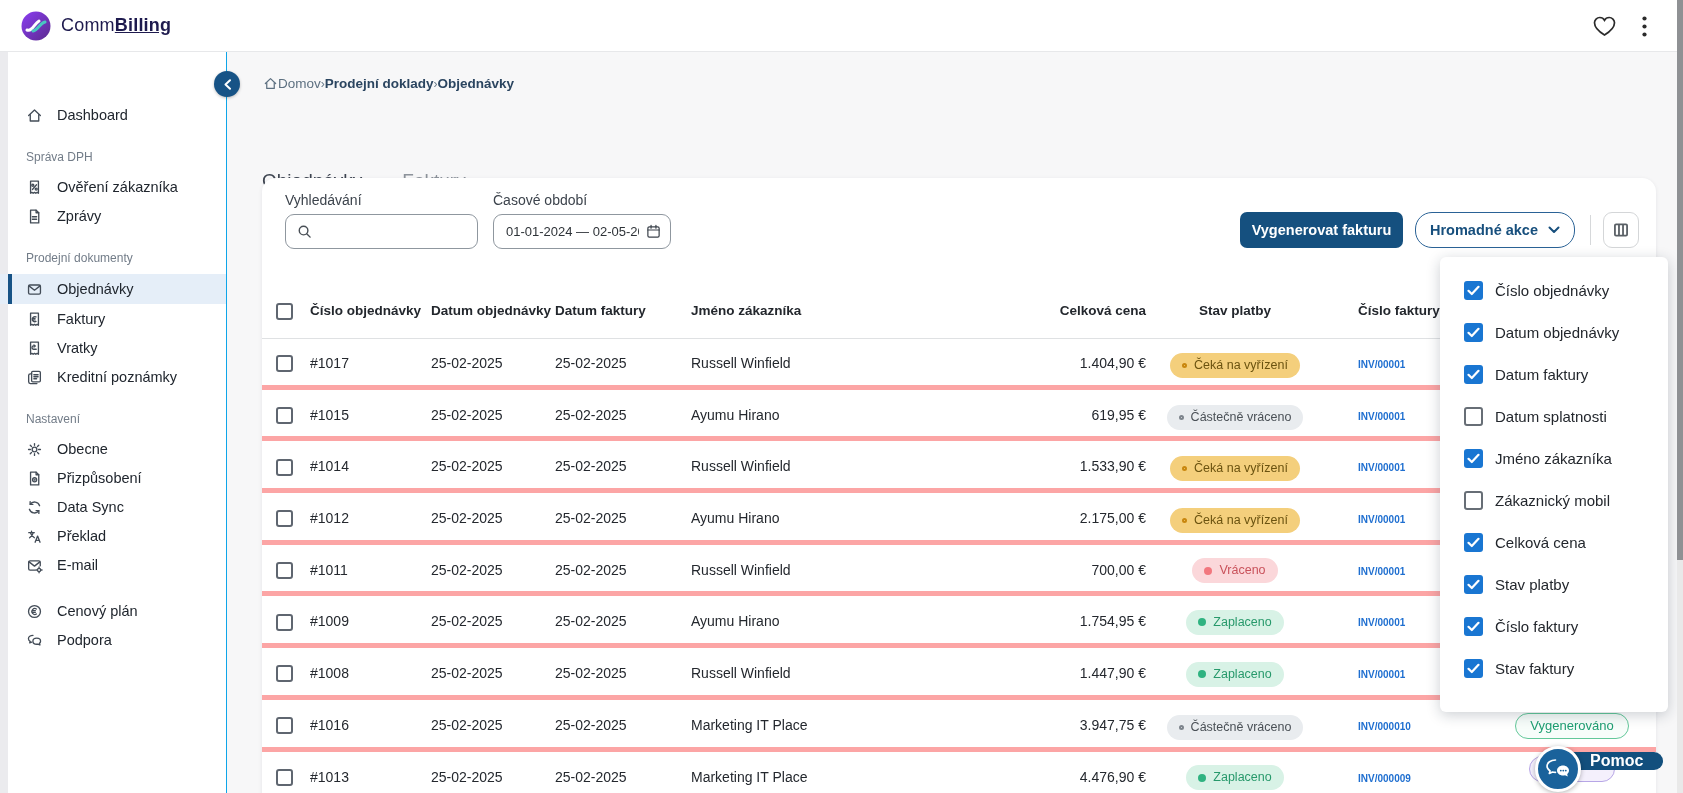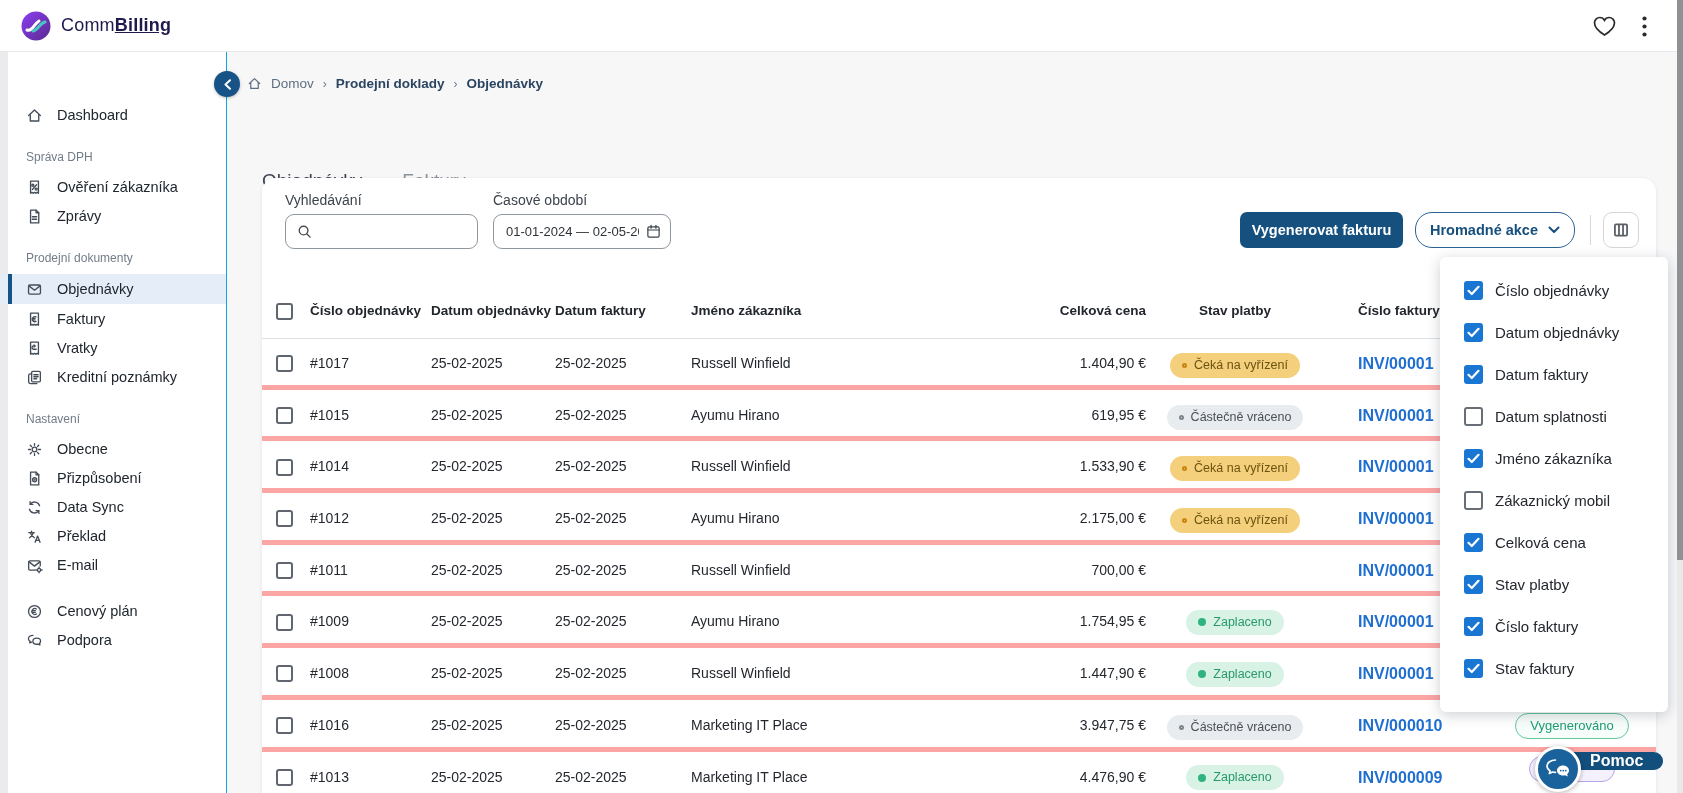--- a/index.html
+++ b/index.html
@@ -28,21 +28,21 @@
   .nav-item { display:flex; align-items:center; gap:13px; height:28px; padding-left:26px;
     font-size:14.5px; color:#20262e; cursor:pointer; position:relative; margin:1px 0; }
   .nav-item .icon { width:18px; color:#434c57; display:flex; }
   .nav-item.active { background:#e5eef8; height:30px; }
   .nav-item.active::before { content:""; position:absolute; left:8px; top:0; bottom:0; width:4px; background:#175386; }
   .nav-gap { height:16px; }
 
   
   .main { position:absolute; left:227px; top:52px; right:0; bottom:0; }
 
-  .breadcrumb { position:absolute; left:20px; top:24px; display:flex; align-items:flex-end; gap:9px;
+  .breadcrumb { position:absolute; left:36px; top:24px; display:flex; align-items:flex-end; 
     font-size:13.5px; color:#5d7081; }
   .breadcrumb .crumb-strong { font-weight:700; color:#2b4560; }
   .breadcrumb .sep { color:#6b7d8d; font-size:12px; }
 
   .tabs { position:absolute; left:35px; top:118px; display:flex; gap:40px; }
   .tab { font-size:19px; color:#8d939b; padding-bottom:13px; cursor:pointer; }
   .tab.active { color:#3d4450; border-bottom:3px solid #175386; }
   .tabstrip-line { position:absolute; left:35px; top:160px; width:1394px; height:1px; background:#e4e5e7; }
 
   
@@ -82,21 +82,21 @@
   .c-check  { left:14px; width:30px; display:flex; align-items:center; }
   .c-order  { left:48px; }
   .c-odate  { left:169px; }
   .c-fdate  { left:293px; }
   .c-cust   { left:429px; }
   .c-total  { left:720px; width:164px; text-align:right; }
   .c-status { left:894px; width:158px; text-align:center; }
   .c-inv    { left:1096px; }
   .c-istat  { left:1236px; width:148px; text-align:center; }
   .chk { width:17px; height:17px; border:2px solid #5f6670; border-radius:3px; background:#fff; cursor:pointer; }
-  .inv-link { color:#1f6fd0; font-weight:700; font-size:16px; text-decoration:none; cursor:pointer; }
+  .inv-link { color:#1f6fd0; font-weight:700; font-size:10px; text-decoration:none; cursor:pointer; }
   .badge { display:inline-flex; align-items:center; gap:7px; height:25px; padding:0 12px; border-radius:13px;
     font-size:12.5px; line-height:25px; }
   .dot { width:8px; height:8px; border-radius:50%; display:inline-block; }
   .dot.ring { width:5px; height:5px; border-width:2.5px; border-style:solid; background:transparent; }
   .pill-outline { display:inline-block; height:26px; line-height:24px; padding:0 14px; border-radius:14px;
     font-size:13px; background:#f8fdfa; border:1.5px solid; }
 
   
   .colmenu { position:absolute; left:1440px; top:257px; width:228px; height:455px; background:#fff;
     border-radius:6px; box-shadow:0 3px 14px rgba(25,35,55,.22); z-index:40; padding-top:12px; }
@@ -447,20 +447,24 @@
         </div>
         <div class="trow">
           <div class="cell c-check">
             <span class="chk"></span>
           </div>
           <div class="cell c-order">#1011</div>
           <div class="cell c-odate">25-02-2025</div>
           <div class="cell c-fdate">25-02-2025</div>
           <div class="cell c-cust">Russell Winfield</div>
           <div class="cell c-total">700,00 €</div>
+          <div class="cell c-status"><span class="badge" style="background: rgb(251, 215, 218); color: rgb(201, 82, 91);">
+              <span class="dot" style="background: rgb(242, 119, 126);"></span>
+              <span>Vráceno</span>
+            </span></div>
           <div class="cell c-inv"><a class="inv-link">INV/00001</a></div>
         </div>
         <div class="trow">
           <div class="cell c-check">
             <span class="chk"></span>
           </div>
           <div class="cell c-order">#1009</div>
           <div class="cell c-odate">25-02-2025</div>
           <div class="cell c-fdate">25-02-2025</div>
           <div class="cell c-cust">Ayumu Hirano</div>

